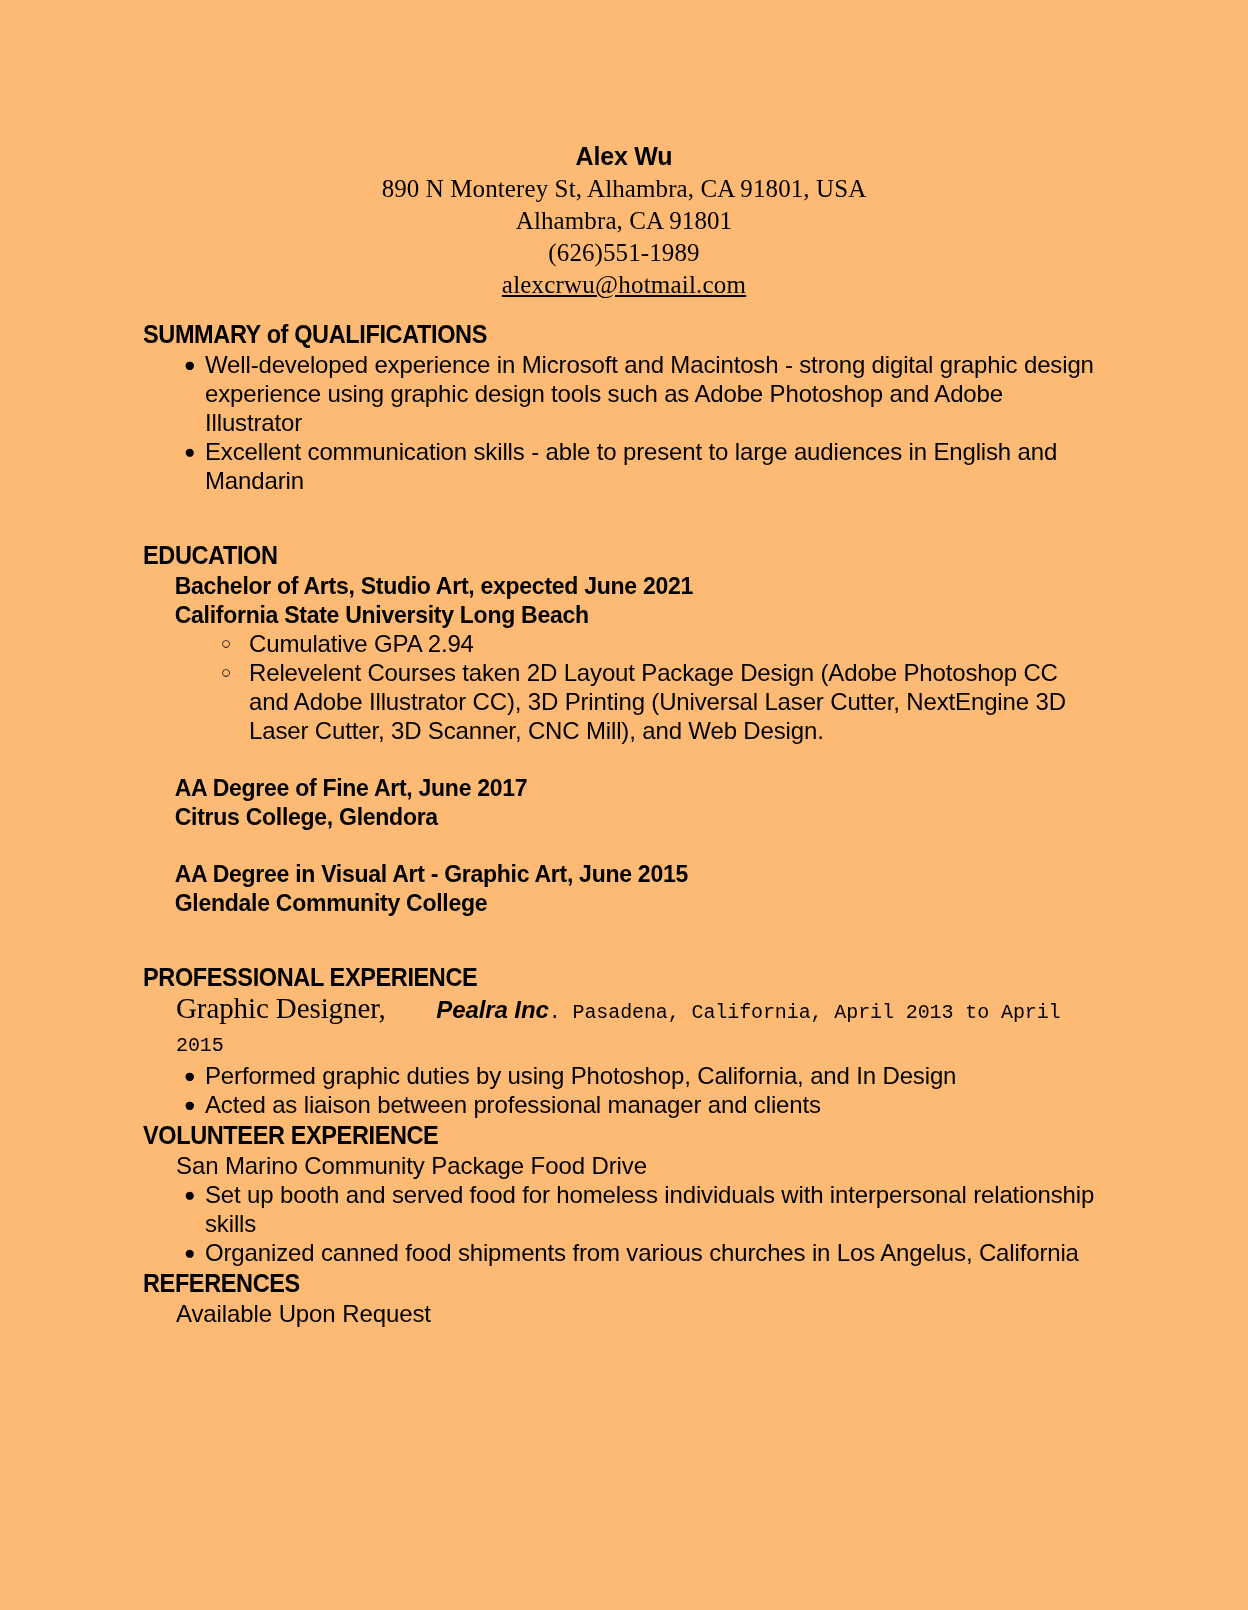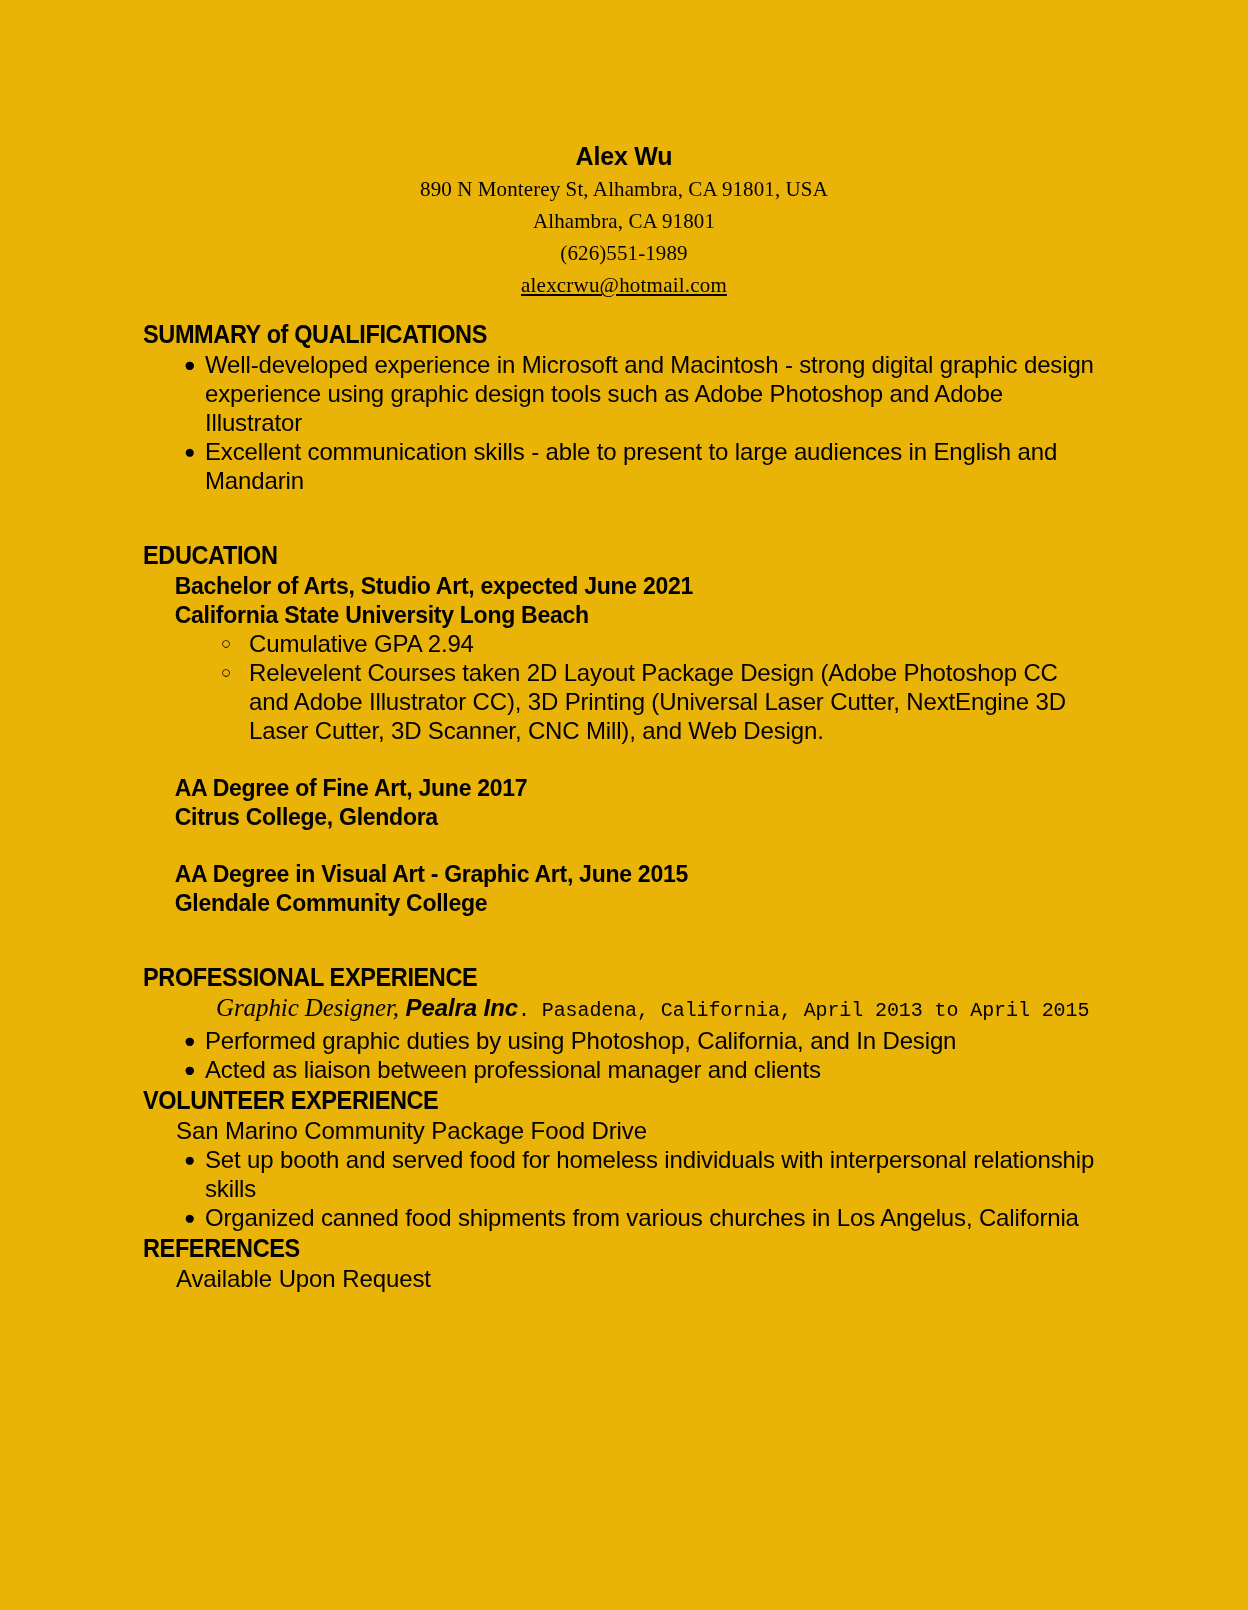--- a/index.html
+++ b/index.html
@@ -4,21 +4,21 @@
 <style>
   html, body {
     margin: 0;
     padding: 0;
     background: #ffffff;
   }
   .page {
     position: relative;
     width: 1248px;
     height: 1610px;
-    background: #eab308;
+    background: #fdba74;
     margin: 0 auto;
     overflow: hidden;
     color: #000000;
     font-family: "Liberation Sans", sans-serif;
   }
 
   
   .header {
     position: absolute;
     left: 0;
@@ -28,21 +28,21 @@
   }
   .name {
     font-family: "Liberation Sans", sans-serif;
     font-weight: bold;
     font-size: 25px;
     line-height: 33px;
     letter-spacing: -0.2px;
   }
   .contact-line {
     font-family: "Liberation Serif", serif;
-    font-size: 21px;
+    font-size: 25px;
     line-height: 32px;
     letter-spacing: 0.1px;
   }
   .contact-line.email {
     letter-spacing: 0.2px;
   }
   .contact-line.email span {
     text-decoration: underline;
     text-underline-offset: 2px;
   }
@@ -121,29 +121,28 @@
 
   .exp-title {
     font-size: 24px;
     line-height: 30px;
     padding-left: 33px;
     margin: 0;
     letter-spacing: -0.1px;
   }
   .exp-title .role {
     font-family: "Liberation Serif", serif;
+    font-size: 29px;
+  }
+  .exp-title .company {
+    font-family: "Liberation Sans", sans-serif;
+    font-weight: bold;
     font-style: italic;
-    font-size: 25px;
-    margin-left: 40px;
-  }
-  .exp-title .company {
-    font-family: "Liberation Sans", sans-serif;
-    font-weight: bold;
-    font-style: italic;
-    font-size: 24px;
+    font-size: 24px;
+    margin-left: 44px;
   }
   .exp-title .meta {
     font-family: Liberation Mono, monospace;
     font-size: 20px;
   }
 </style>
 </head>
 <body>
 
 <div class="page">

